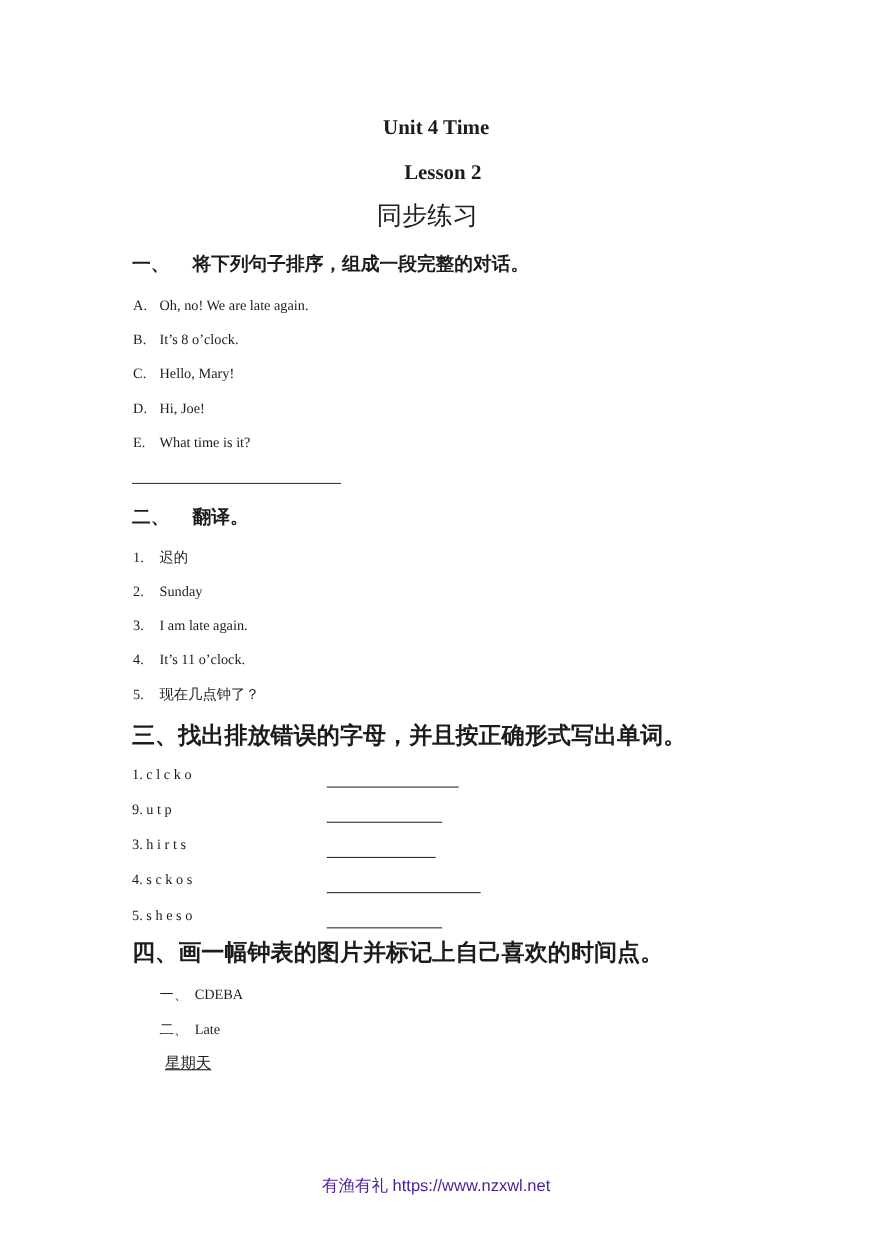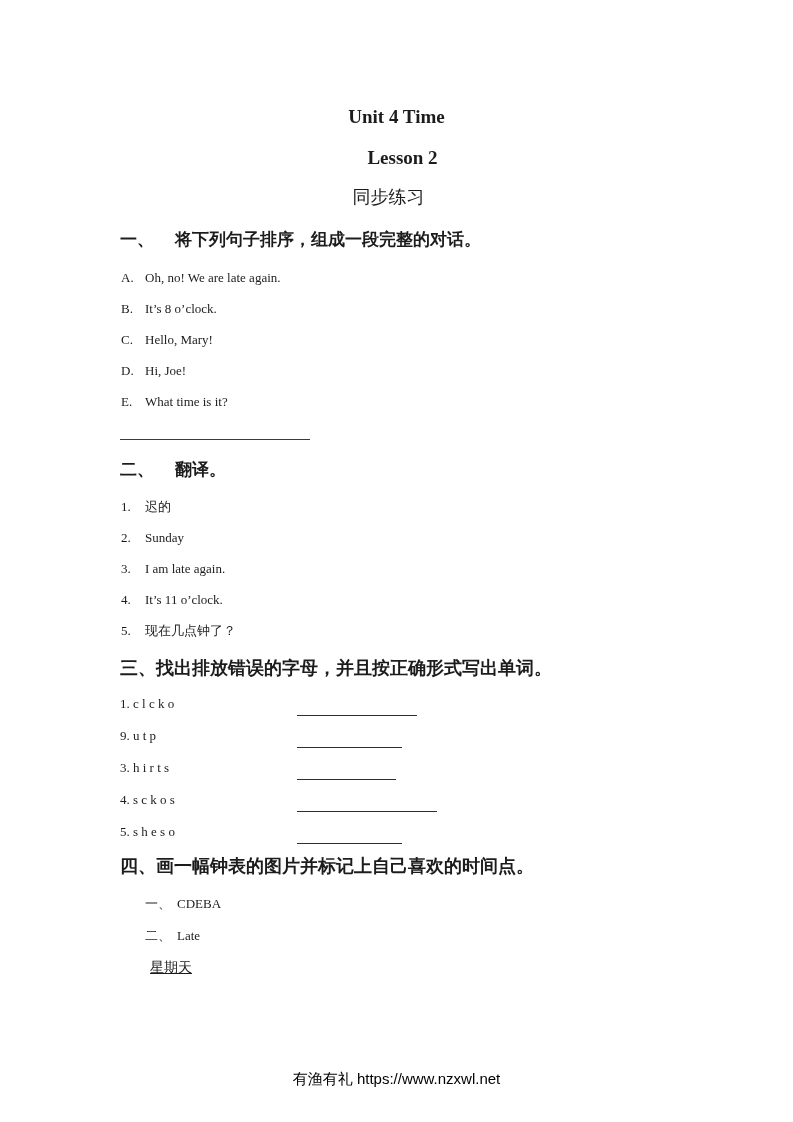--- a/index.html
+++ b/index.html
@@ -21,35 +21,35 @@
   }
   .subtitle {
     margin: 17px 0 0 0;
     font-size: 19px;
     font-weight: bold;
     line-height: 24px;
     padding-left: 12px;
   }
   .subtitle2 {
     margin: 15px 16px 0 0;
-    font-size: 18px;
+    font-size: 23px;
     font-weight: normal;
     line-height: 24px;
   }
   .sec-heading {
     display: flex;
     margin: 19px 0 0 120px;
     font-size: 17px;
     font-weight: bold;
     line-height: 24px;
   }
   .sec-heading .sec-no { width: 55px; flex: none; }
   .sec-heading-plain {
     margin: 13px 0 0 120px;
-    font-size: 18px;
+    font-size: 21px;
     font-weight: bold;
     line-height: 24px;
   }
   .h2row { margin-top: 18px; }
   .h4row { margin-top: 10px; }
   .list { margin-top: 14px; }
   .list2 { margin-top: 13px; }
   .item-row {
     display: flex;
     margin: 0 0 0 121px;
@@ -107,21 +107,21 @@
   }
   .footer {
     position: absolute;
     top: 1067px;
     left: 0;
     width: 100%;
     text-align: center;
     font-family: "Liberation Sans", "DejaVu Sans", sans-serif;
     font-size: 15px;
     line-height: 24px;
-    color: #000000;
+    color: #4c1d95;
   }
 </style>
 </head>
 <body>
 
 <div class="page">
 
   <div class="title center">Unit 4 Time</div>
   <div class="subtitle center">Lesson 2</div>
   <div class="subtitle2 center">同步练习</div>

